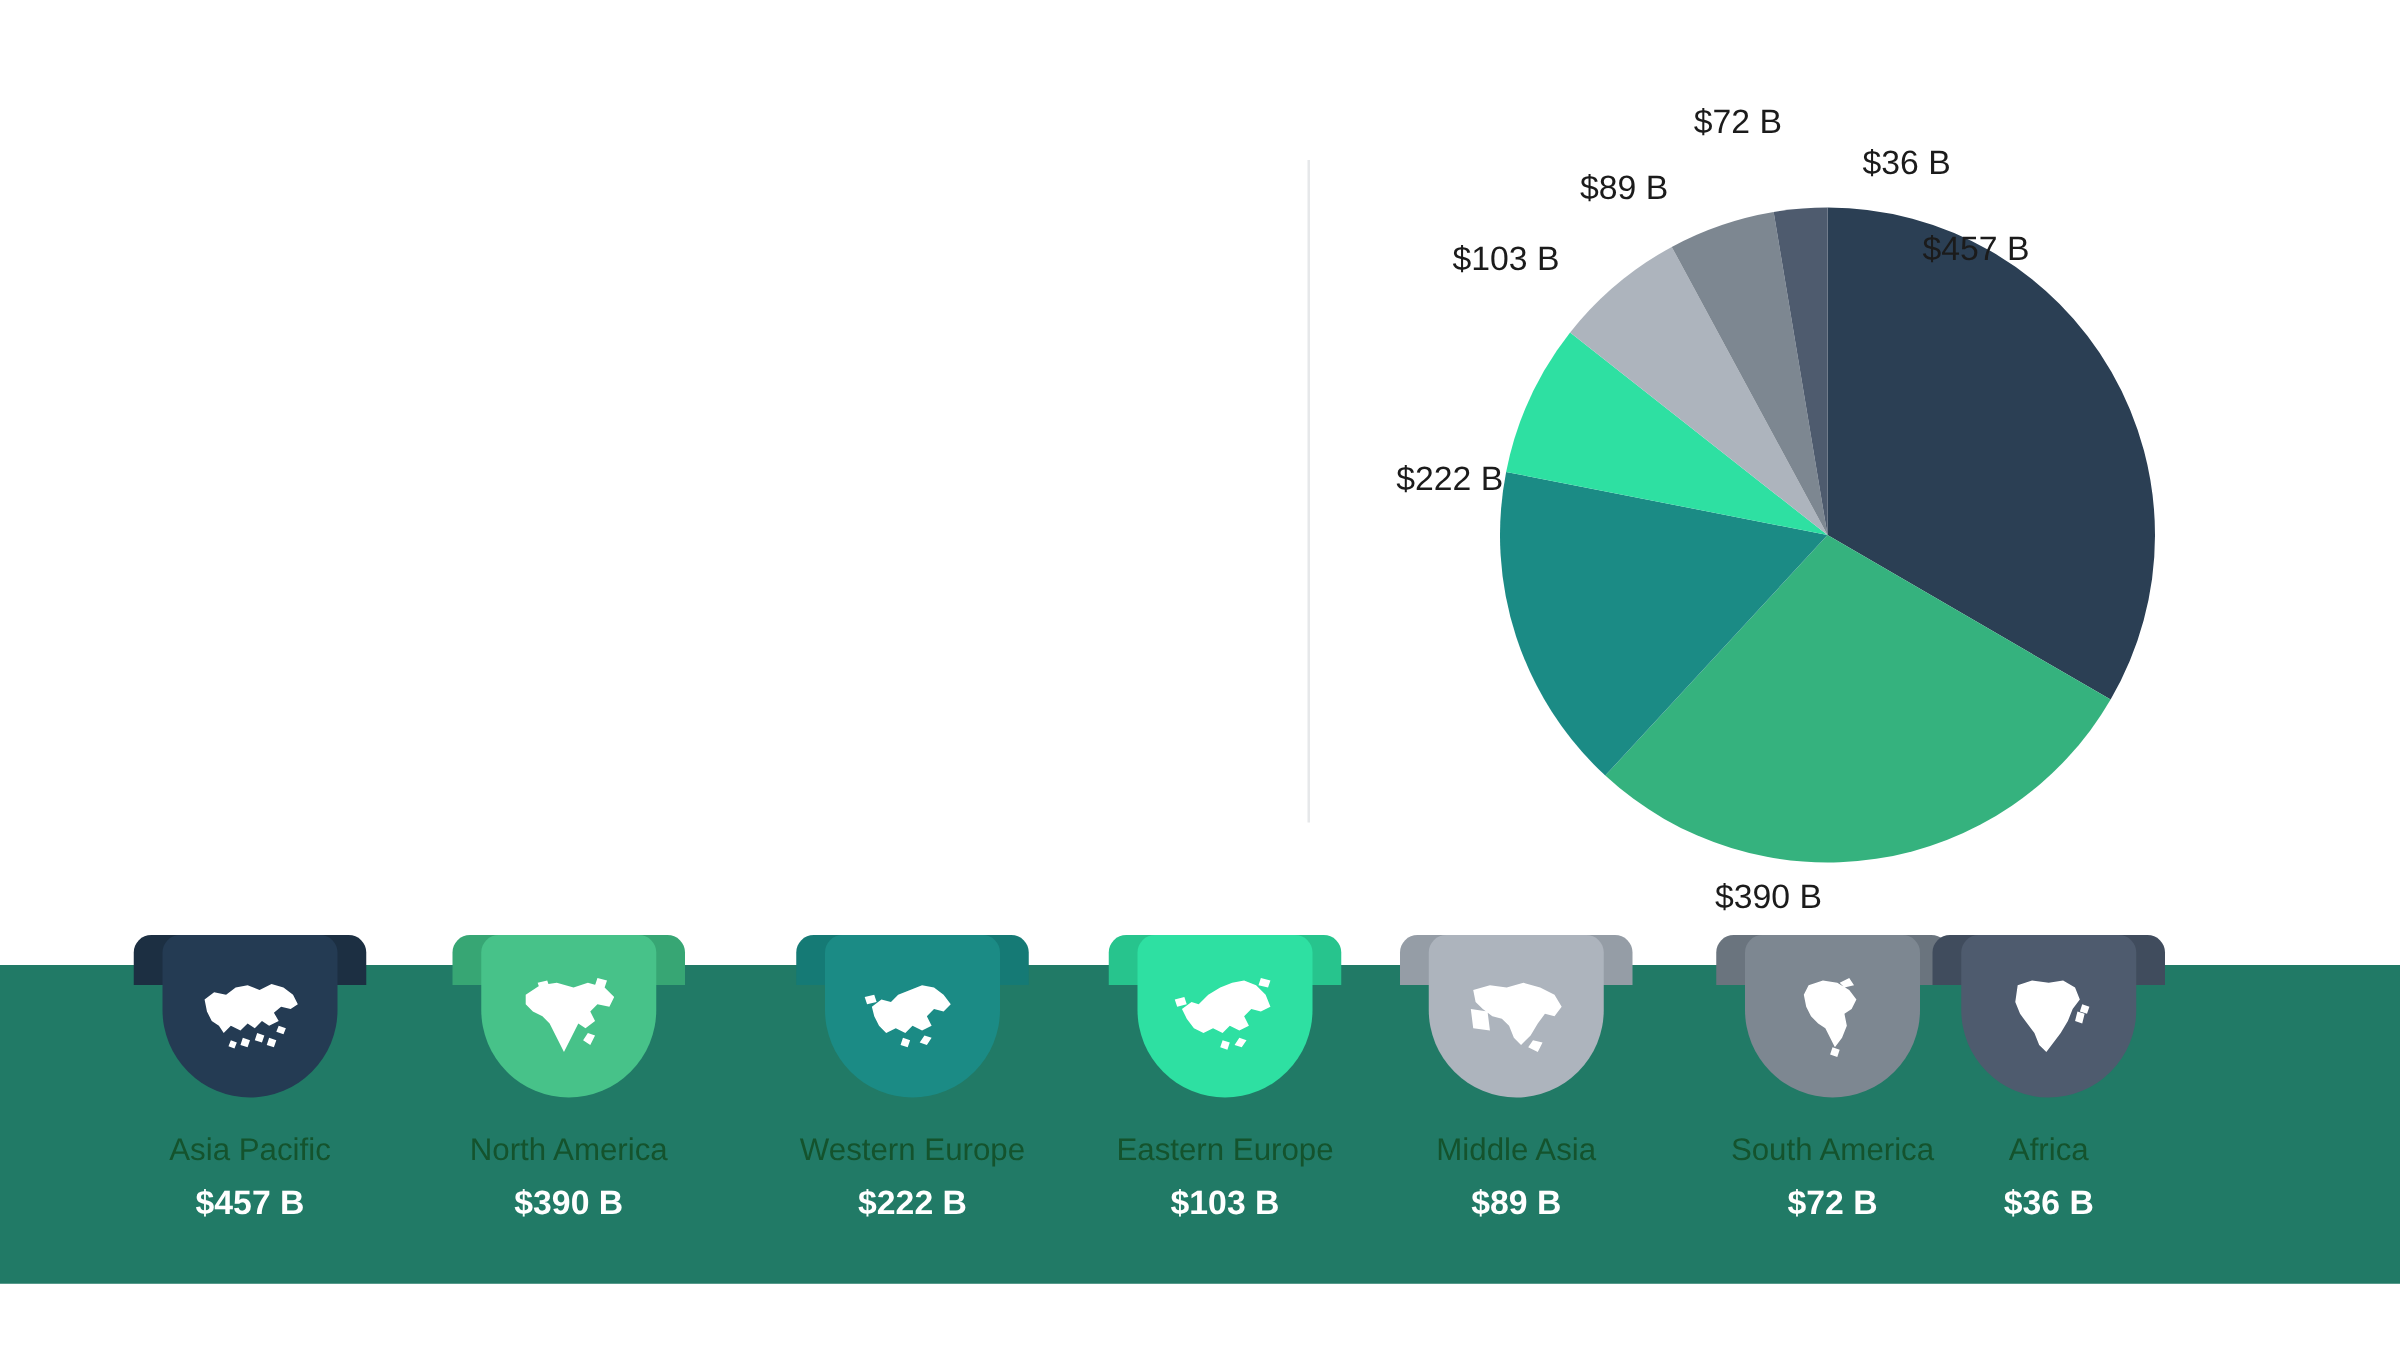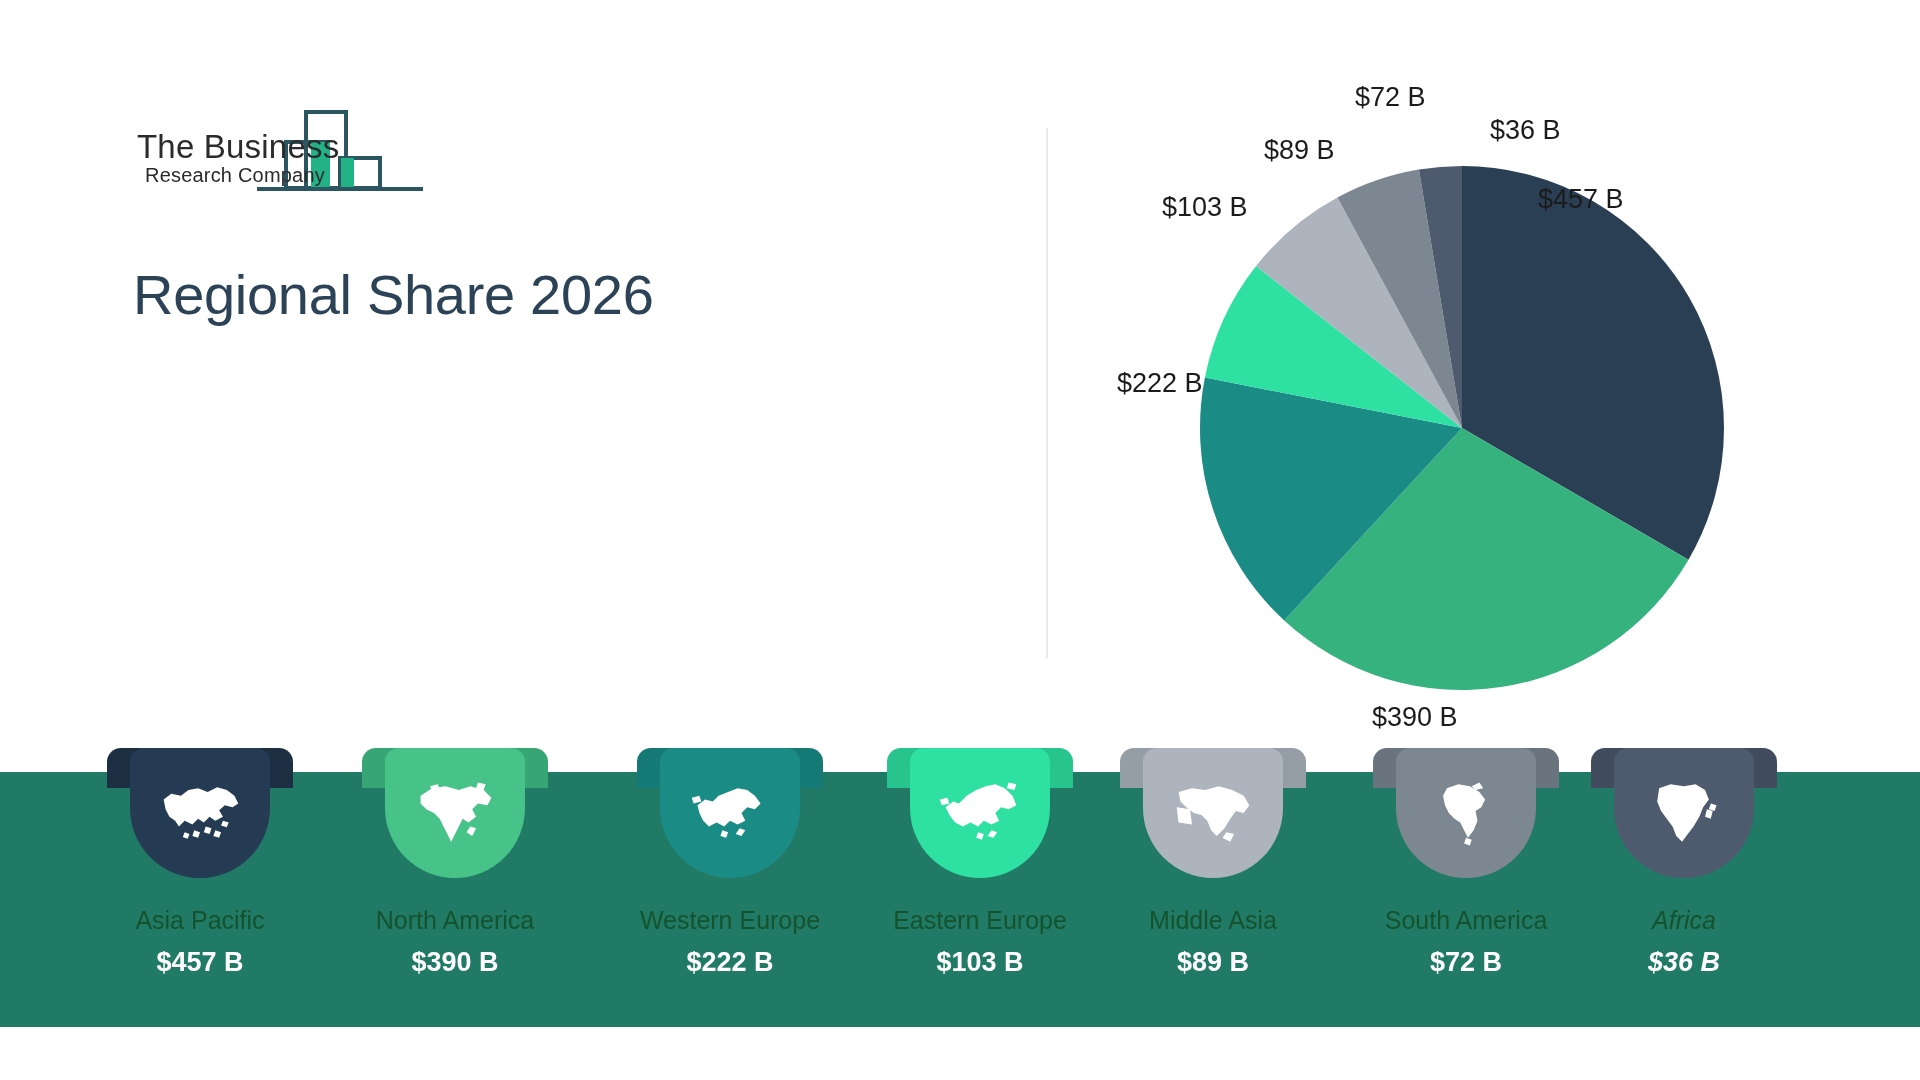--- a/index.html
+++ b/index.html
@@ -63,43 +63,22 @@
   .card-value {
     margin-top:12px; font-size:27px; color:#ffffff; font-weight:700;
     line-height:1.15; white-space:nowrap;
   }
 </style>
 </head>
 <body>
 
 <div id="canvas">
 
-  <div id="logo">
-    <svg viewBox="0 0 290 92" xmlns="http://www.w3.org/2000/svg" aria-hidden="true">
-      <g>
-
-        <rect x="173" y="12" width="40" height="76" fill="none" stroke="#2b5560" stroke-width="4"></rect>
-
-        <rect x="153" y="42" width="42" height="46" fill="none" stroke="#2b5560" stroke-width="4"></rect>
-
-        <rect x="178" y="42" width="19" height="46" fill="#22b286"></rect>
-
-        <rect x="207" y="58" width="40" height="30" fill="none" stroke="#2b5560" stroke-width="4"></rect>
-
-        <rect x="208" y="58" width="13" height="30" fill="#22b286"></rect>
-
-        <line x1="124" y1="89" x2="290" y2="89" stroke="#2b5560" stroke-width="4"></line>
-      </g>
-      <text x="4" y="58" font-family="Liberation Sans, sans-serif" font-size="33" fill="#2b2b2b" letter-spacing="0.2">The Business</text>
-      <text x="12" y="82" font-family="Liberation Sans, sans-serif" font-size="20" fill="#2b2b2b" letter-spacing="0.2">Research Company</text>
-    </svg>
-  </div>
 
   <h1 id="title">
-    <span class="tline">Regional Share 2026</span>
   </h1>
 
   <div id="divider"></div>
 
   <div id="pie-wrap">
     <svg id="pie-svg" viewBox="0 0 530 530" xmlns="http://www.w3.org/2000/svg">
       <g id="pie-slices">
           <path d="M 265 265 L 265.00 3.00 A 262 262 0 0 1 491.50 396.69 Z" fill="#2b3f54"></path>
           <path d="M 265 265 L 491.50 396.69 A 262 262 0 0 1 87.21 457.45 Z" fill="#35b27e"></path>
           <path d="M 265 265 L 87.21 457.45 A 262 262 0 0 1 7.91 214.51 Z" fill="#1b8b85"></path>
@@ -187,21 +166,21 @@
           <div class="badge-tab" style="background: rgb(106, 116, 126);"></div>
           <div class="badge-main" style="background: rgb(125, 135, 145);">
             <svg viewBox="0 0 92 72">
               <path d="M26 10 L38 6 L50 8 L60 14 L66 22 L62 30 L56 34 L58 44 L54 54 L48 62 L44 54 L40 46 L34 42 L28 36 L24 28 L22 18 Z M46 62 L52 64 L50 70 L44 68 Z M52 8 L60 4 L64 10 L56 12 Z" fill="#ffffff"></path>
             </svg>
           </div>
         </div>
         <div class="card-name">South America</div>
         <div class="card-value">$72 B</div>
       </div>
-      <div class="card" style="left: 1584px; font-style: italic;">
+      <div class="card" style="left: 1539px;">
         <div class="badge-wrap">
           <div class="badge-tab" style="background: rgb(64, 76, 93);"></div>
           <div class="badge-main" style="background: rgb(78, 91, 110);">
             <svg viewBox="0 0 92 72">
               <path d="M20 10 L32 6 L46 8 L58 6 L68 12 L72 22 L66 30 L62 40 L56 50 L50 58 L44 66 L38 60 L34 50 L28 42 L22 34 L18 24 Z M70 32 L76 34 L74 42 L68 40 Z M74 26 L80 28 L78 34 L72 32 Z" fill="#ffffff"></path>
             </svg>
           </div>
         </div>
         <div class="card-name">Africa</div>
         <div class="card-value">$36 B</div>

